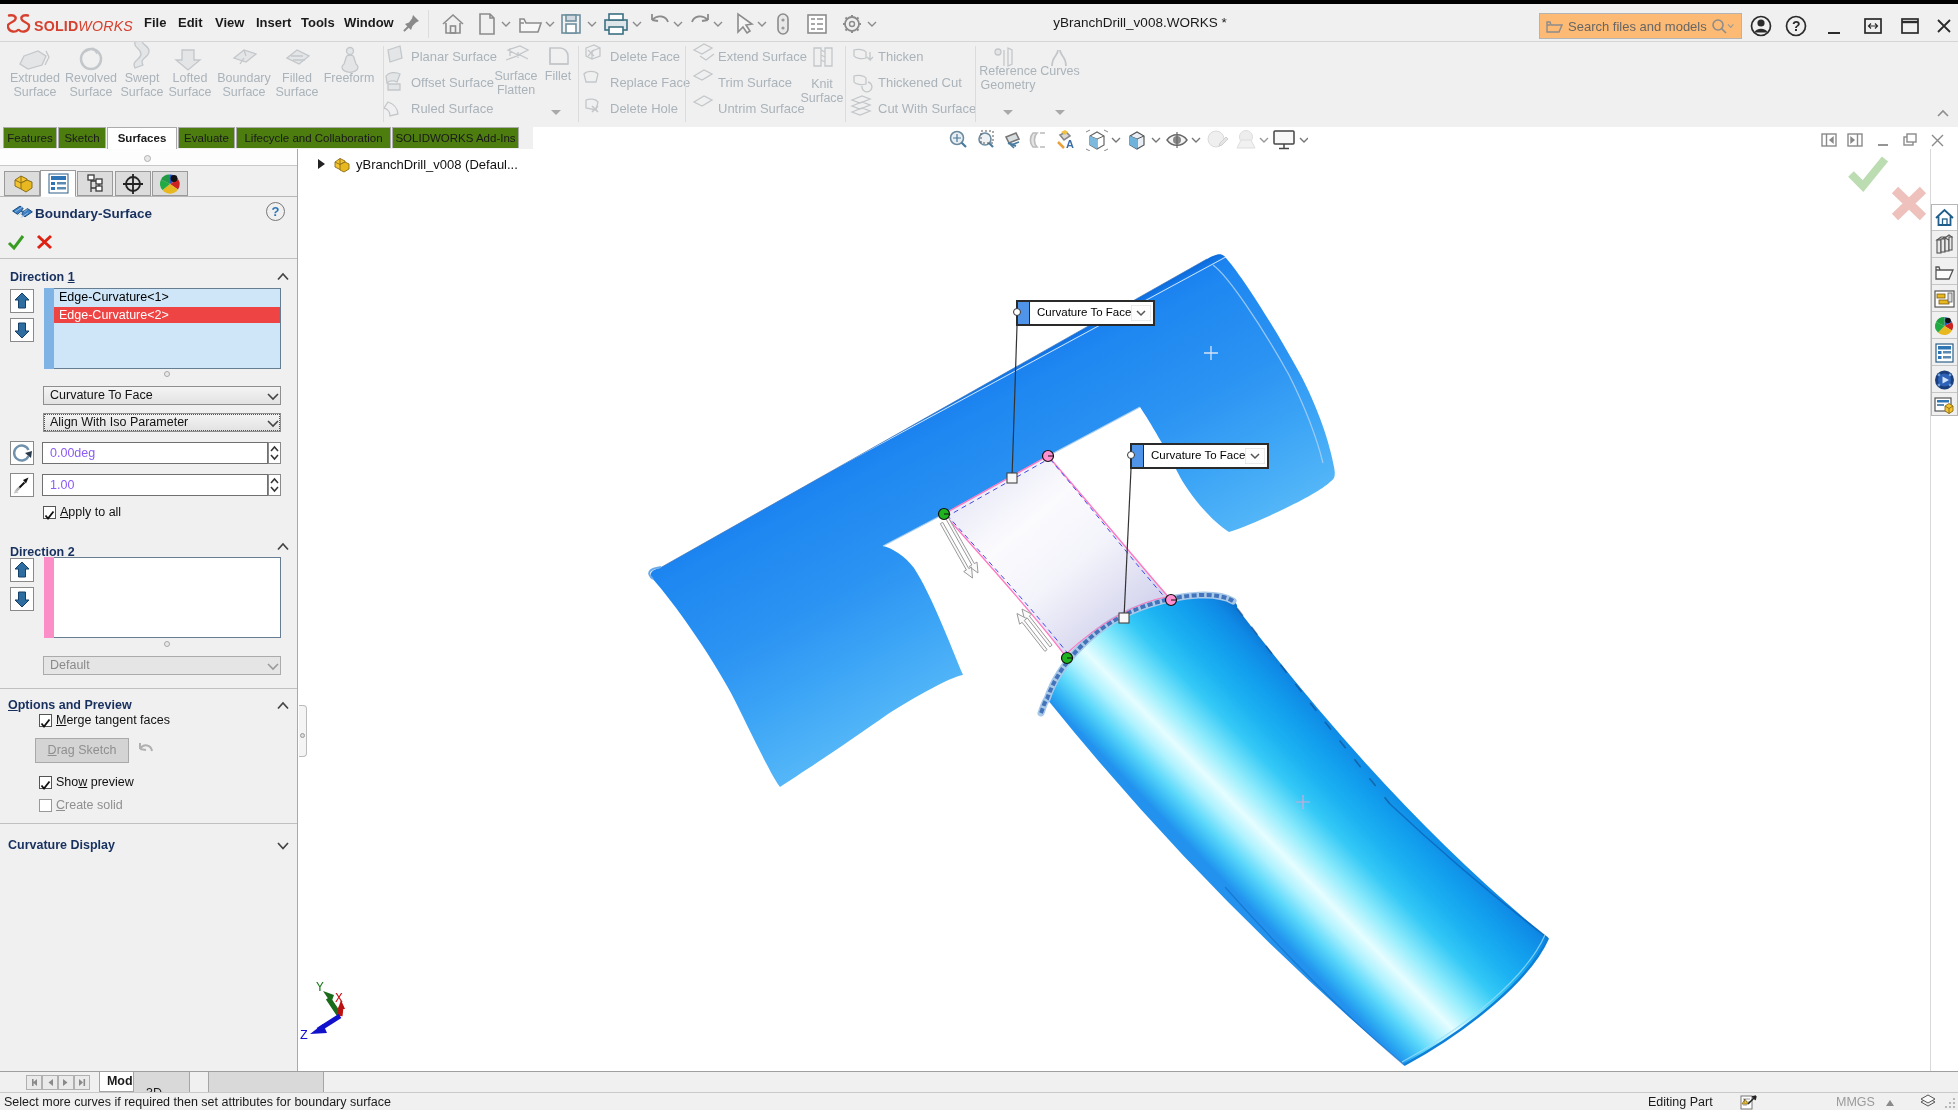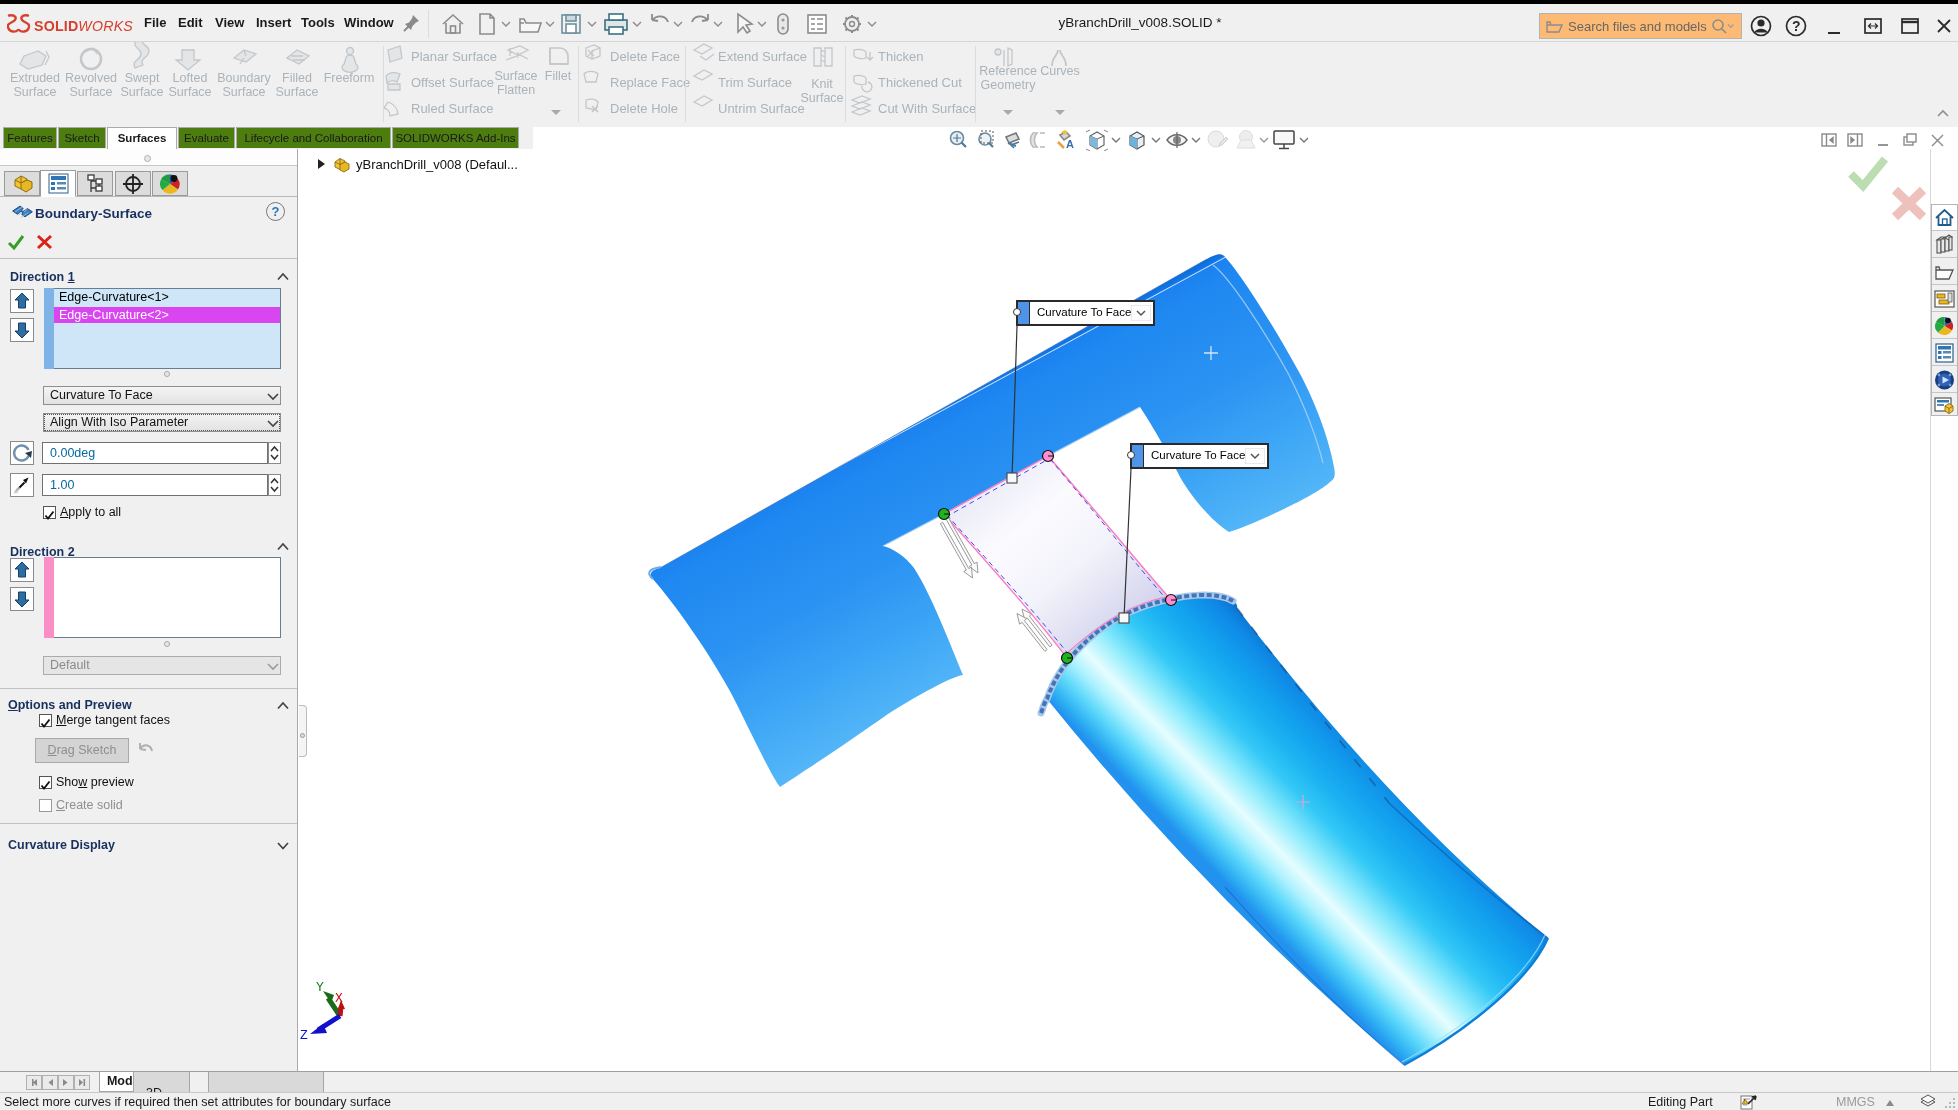--- a/index.html
+++ b/index.html
@@ -24,21 +24,21 @@
 .ptab { position:absolute; top:22px; width:36px; height:25px; background:#dcdcdc; border:1px solid #9a9a9a; }
 .ptab.active { background:#fff; border-bottom:1px solid #fff; height:27px; top:21px; z-index:3; }
 .sect { position:absolute; left:10px; font-size:12.5px; font-weight:700; color:#17305e; }
 .chev { position:absolute; width:14px; height:9px; }
 .updown { position:absolute; left:10px; width:24px; height:24px; background:#fff; border:1px solid #8a8a8a; }
 .combo { position:absolute; left:43px; width:238px; height:19px; background:linear-gradient(#f4f4f4,#e2e2e2);
   border:1px solid #8f8f8f; font-size:12.5px; color:#111; line-height:17px; padding-left:6px; }
 .cbx { position:absolute; width:13px; height:13px; background:#fff; border:1px solid #555; }
 .cblab { position:absolute; font-size:12.5px; color:#111; }
 .inpbox { position:absolute; left:42px; width:226px; height:22px; background:#fff; border:1px solid #707070;
-  font-size:12.5px; color:#0369a1; line-height:20px; padding-left:7px; }
+  font-size:12.5px; color:#8b5cf6; line-height:20px; padding-left:7px; }
 .iconbox { position:absolute; left:10px; width:24px; height:24px; background:#fff; border:1px solid #8a8a8a; }
 .spin { position:absolute; left:268px; width:13px; height:22px; background:#fff; border:1px solid #8a8a8a; }
 
 #doctabs { left:0; top:1071px; width:1958px; height:21px; background:#f0f0f0; border-top:1px solid #9f9f9f; }
 .dtab { position:absolute; top:0px; height:20px; background:#d9d9d9; border:1px solid #a5a5a5; border-top:none;
   font-size:12.5px; color:#1a1a1a; line-height:19px; padding:0 12px; }
 .dtab.active { background:#fff; font-weight:700; }
 #statusbar { left:0; top:1092px; width:1958px; height:18px; background:#f0f0f0; border-top:1px solid #c9c9c9;
   font-size:12.5px; color:#1a1a1a; }
 </style>
@@ -109,21 +109,21 @@
       <path d="M371 7 h4 M377 7 h6 M371 12 h4 M377 12 h6 M371 17 h4 M377 17 h6" stroke-width="1.4"></path>
 
       <circle cx="412" cy="12" r="7" fill="none" stroke-width="1.8"></circle>
       <circle cx="412" cy="12" r="2.5" fill="none" stroke-width="1.4"></circle>
       <g stroke-width="2">
             <path d="M412 3 v3 M412 18 v3 M403 12 h3 M418 12 h3 M405.5 5.5 l2 2 M416.5 16.5 l2 2 M418.5 5.5 l-2 2 M407.5 16.5 l-2 2"></path>
           </g>
       <path d="M428 10 l4 4 l4 -4" stroke-width="1.4"></path>
     </g>
   </svg>
-  <span class="abs" style="left:1040px;top:11px;width:200px;text-align:center;font-size:13.5px;color:#1a1a1a">yBranchDrill_v008.SOLID *</span>
+  <span class="abs" style="left:1040px;top:11px;width:200px;text-align:center;font-size:13.5px;color:#1a1a1a">yBranchDrill_v008.WORKS *</span>
 
   <div class="abs" style="left:1539px;top:9px;width:203px;height:26px;background:#fdba74;border:1px solid #b4b4b4">
     <svg class="abs" style="left:6px;top:5px" width="17" height="15" viewBox="0 0 17 15">
           <path d="M1 3 L1 13 L13 13 L16 6 L5 6 L4 3 Z M1 6 L4 6" fill="none" stroke="#8c8c8c" stroke-width="1.4"></path>
         </svg>
     <span class="abs" style="left:28px;top:5px;font-size:13px;color:#666">Search files and models</span>
     <svg class="abs" style="left:170px;top:4px" width="26" height="18" viewBox="0 0 26 18">
       <circle cx="8" cy="7" r="5" fill="none" stroke="#8c8c8c" stroke-width="1.6"></circle>
           <path d="M11.5 10.5 L16 15" stroke="#8c8c8c" stroke-width="1.6"></path>
       <path d="M20 7 l3 3.5 l3 -3.5" fill="none" stroke="#9a9a9a" stroke-width="1.3" transform="scale(0.9)"></path>
@@ -316,21 +316,21 @@
         </svg>
   <div class="updown" style="top:140px"><svg width="22" height="22" viewBox="0 0 22 22">
             <path d="M11 3 L18 10 H14.5 V18 H7.5 V10 H4 Z" fill="#2e6da0" stroke="#14406b" stroke-width="1"></path>
           </svg></div>
   <div class="updown" style="top:169px"><svg width="22" height="22" viewBox="0 0 22 22">
             <path d="M11 19 L18 12 H14.5 V4 H7.5 V12 H4 Z" fill="#2e6da0" stroke="#14406b" stroke-width="1"></path>
           </svg></div>
   <div class="abs" style="left:44px;top:139px;width:10px;height:81px;background:#7fb2e5"></div>
   <div class="abs" style="left:54px;top:139px;width:227px;height:81px;background:#cfe6f8;border:1px solid #677e92;border-left:none">
     <div style="height:16px;font-size:12.5px;color:#000;padding:1px 0 17px 5px">Edge-Curvature&lt;1&gt;</div>
-    <div style="height:16px;font-size:12.5px;color:#fff;background:#d946ef;padding:1px 0 0 5px">Edge-Curvature&lt;2&gt;</div>
+    <div style="height:16px;font-size:12.5px;color:#fff;background:#ef4444;padding:1px 0 0 5px">Edge-Curvature&lt;2&gt;</div>
   </div>
   <div class="abs" style="left:164px;top:222px;width:6px;height:6px;border-radius:50%;background:#e8e8e8;border:1px solid #a8a8a8"></div>
   <div class="combo" style="top:237px">Curvature To Face
     <svg class="chev" style="left:222px;top:5px" viewBox="0 0 14 9">
             <path d="M2 2 L7 7 L12 2" fill="none" stroke="#444" stroke-width="1.6"></path>
           </svg></div>
   <div class="combo" style="top:264px;outline:1px dotted #555;outline-offset:-2px">Align With Iso Parameter
     <svg class="chev" style="left:222px;top:5px" viewBox="0 0 14 9">
             <path d="M2 2 L7 7 L12 2" fill="none" stroke="#444" stroke-width="1.6"></path>
           </svg></div>

